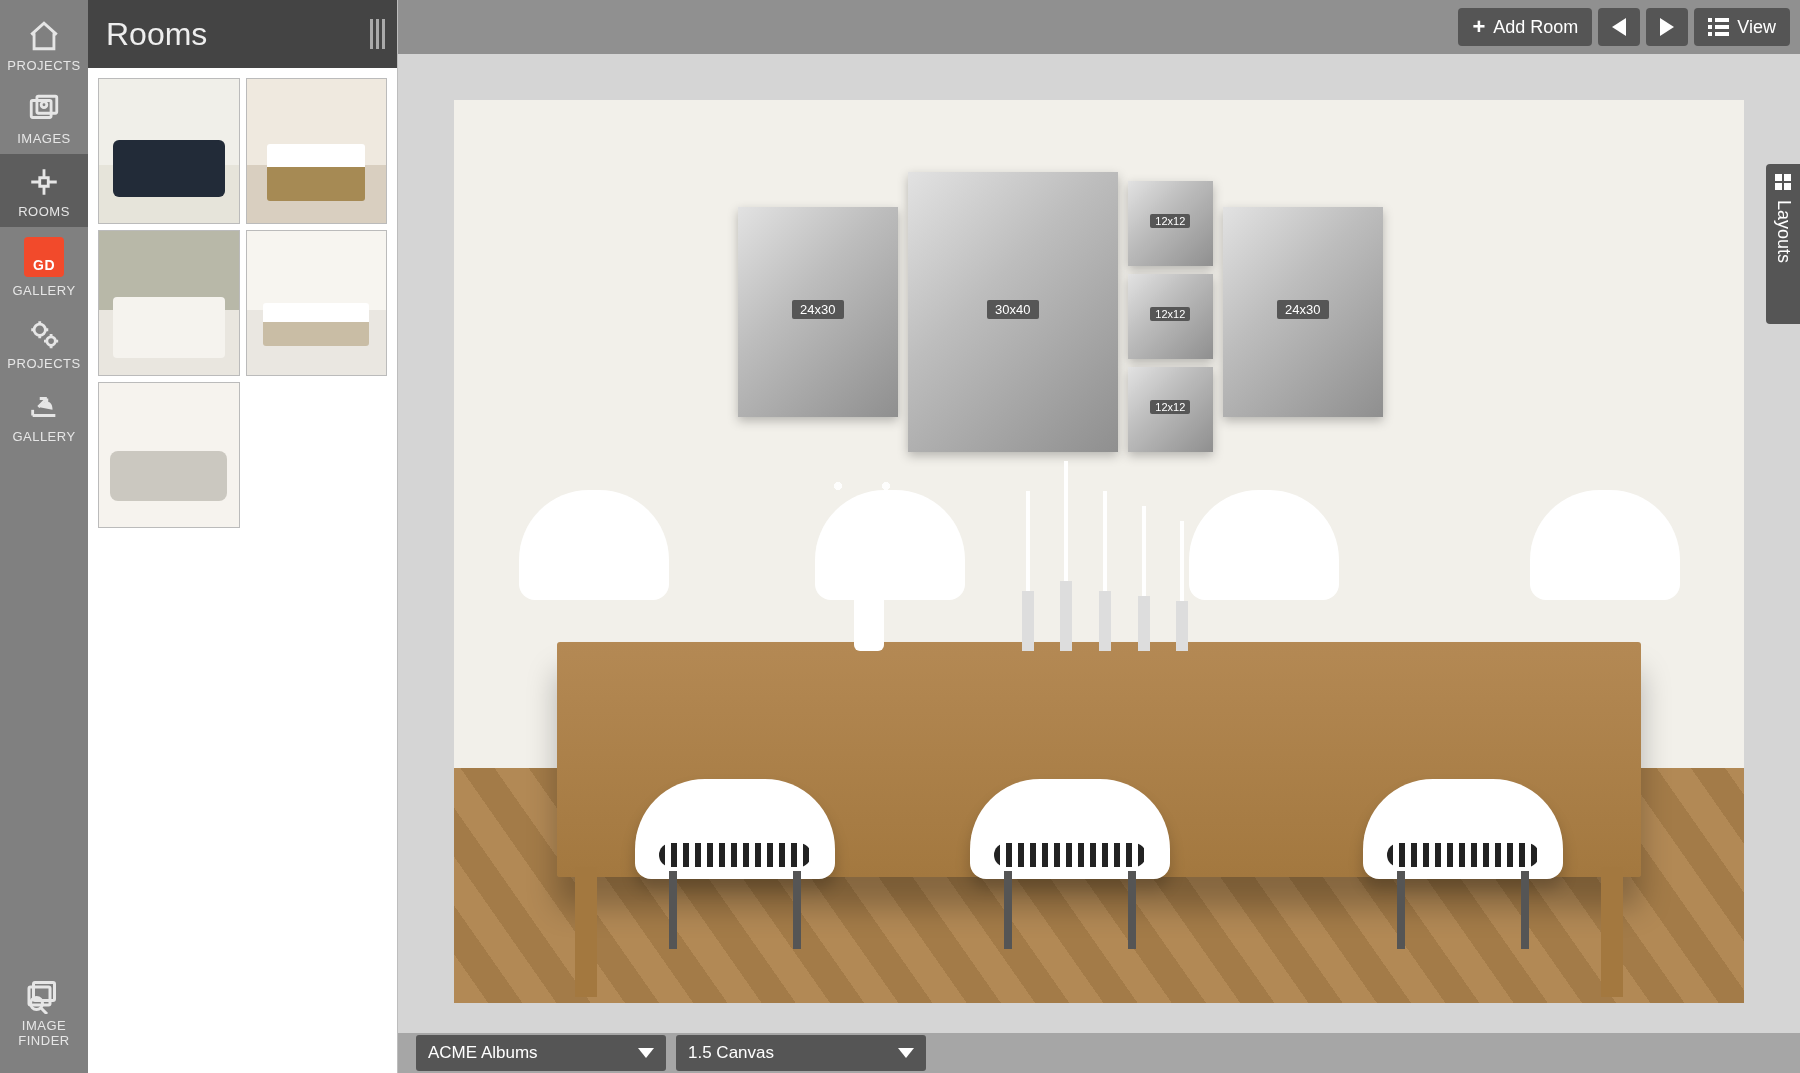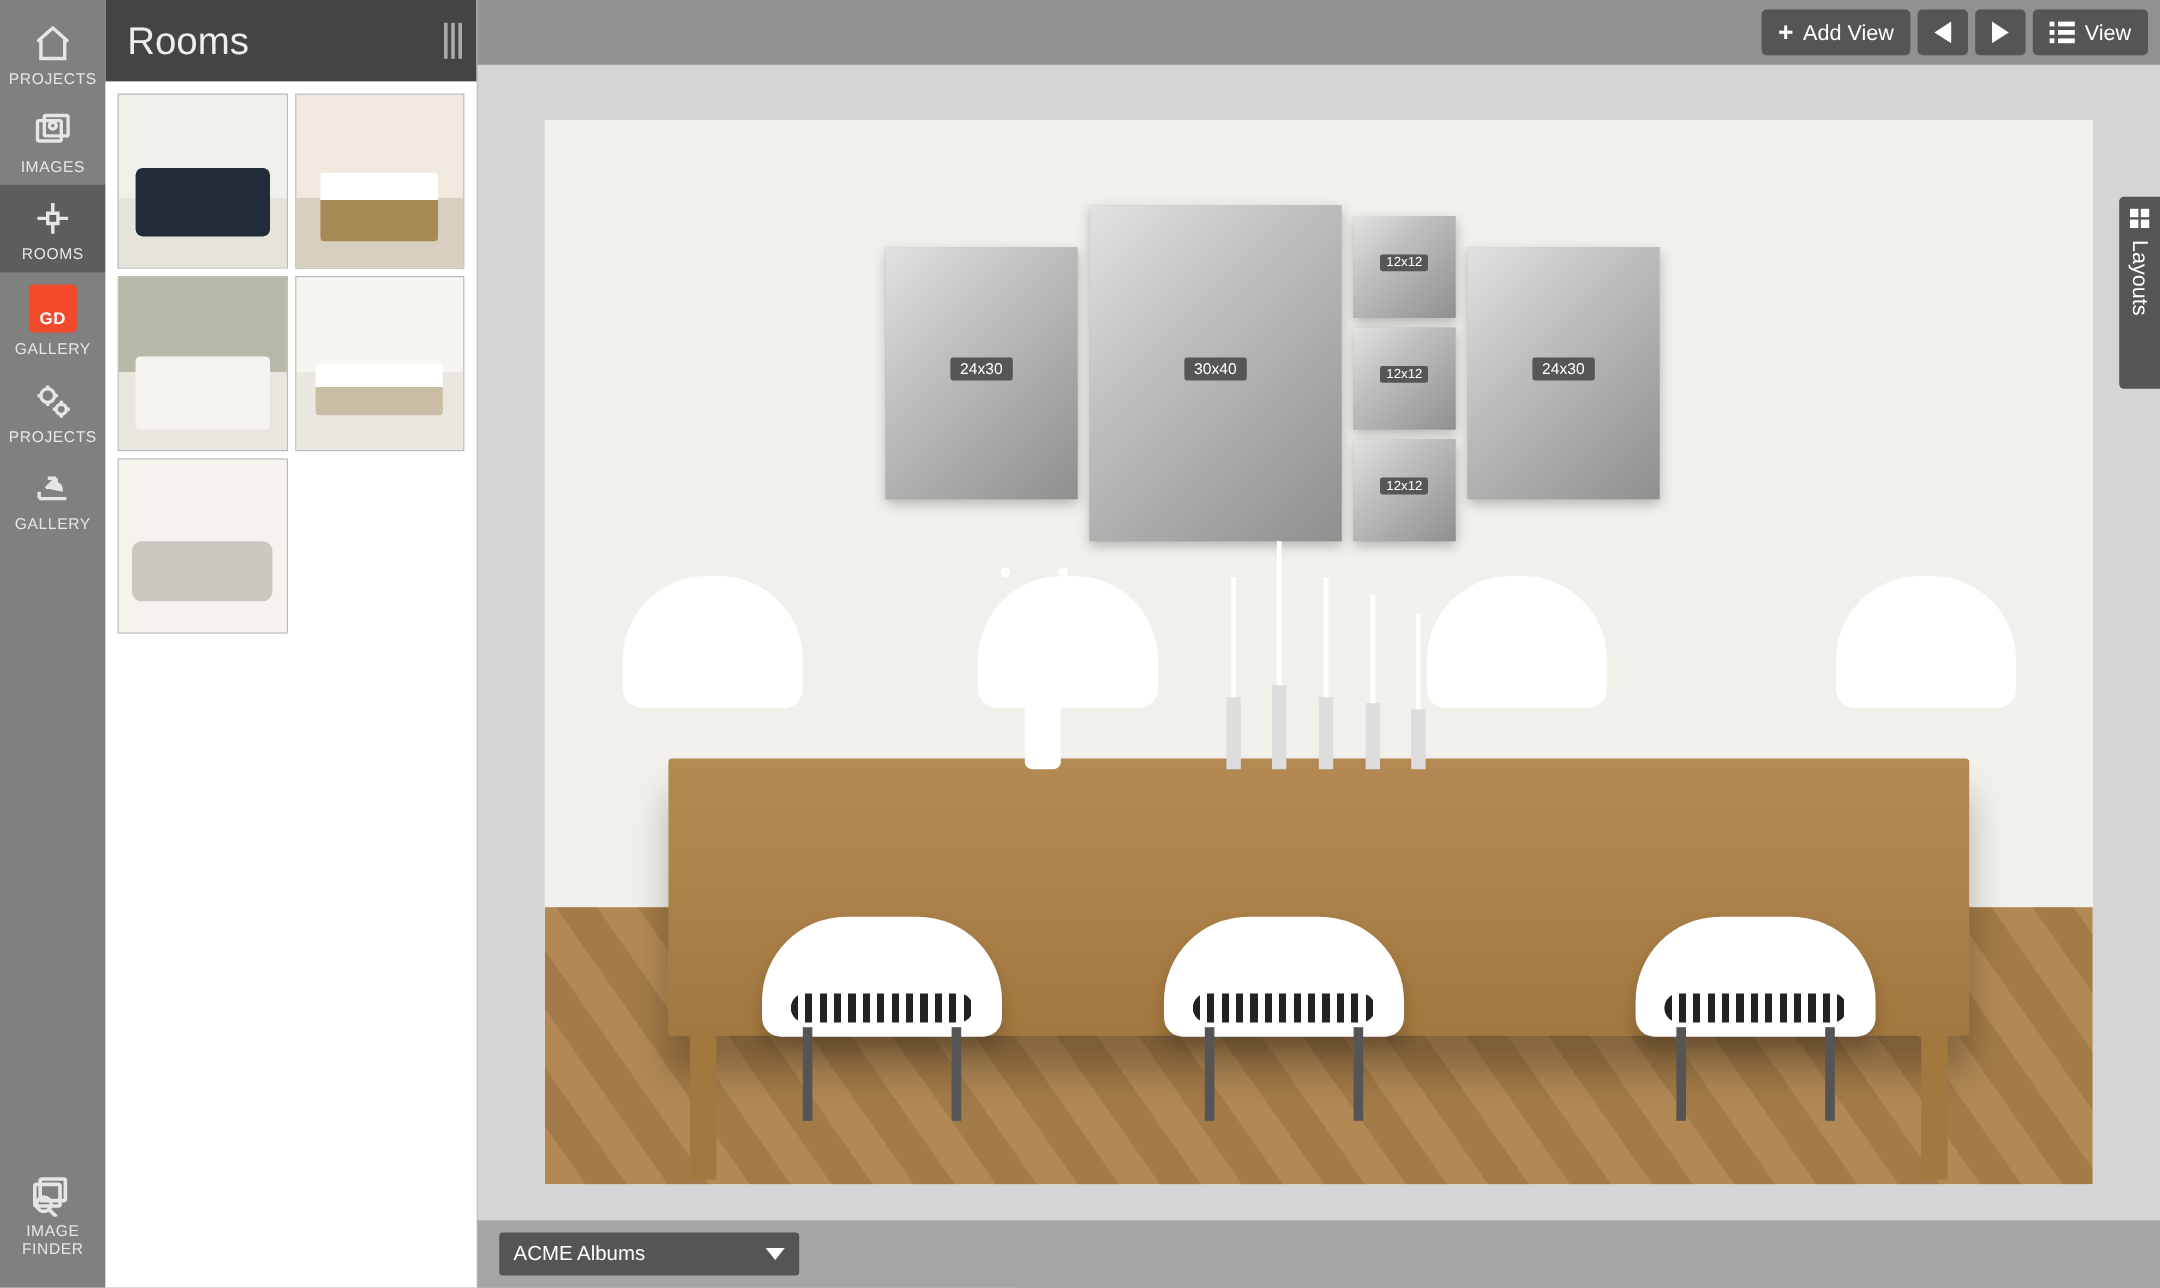--- a/index.html
+++ b/index.html
@@ -226,21 +226,21 @@
     cursor:pointer;
     border-radius:4px 0 0 4px;
   }
   .layouts-tab .grid4 {
     writing-mode: horizontal-tb;
     display:grid; grid-template-columns:1fr 1fr; grid-template-rows:1fr 1fr; gap:2px; width:16px; height:16px;
   }
   .layouts-tab .grid4 span { background:#fff; }
   
   .bottombar {
-    height: 56px;
+    height: 40px;
     display:flex; align-items:center; gap:10px;
     padding:0 18px;
     background:#a6a6a6;
   }
   .select {
     height:36px;
     min-width:250px;
     background:#555;
     color:#fff;
     display:flex; align-items:center; justify-content:space-between;
@@ -341,21 +341,21 @@
     <div class="thumb room-bedroom2"></div>
     <div class="thumb room-dining-thumb"></div>
     <div class="thumb room-loft"></div>
   </div>
 </div>
 
 <div class="workspace">
   <div class="topbar">
     <button class="btn">
       <span style="font-size:22px;font-weight:bold">+</span>
-      <span>Add View</span>
+      <span>Add Room</span>
     </button>
     <button class="btn icon-only">
       <span style="width:0;height:0;border-top:9px solid transparent;border-bottom:9px solid transparent;border-right:14px solid #fff"></span>
     </button>
     <button class="btn icon-only">
       <span style="width:0;height:0;border-top:9px solid transparent;border-bottom:9px solid transparent;border-left:14px solid #fff"></span>
     </button>
     <button class="btn">
       <span style="display:grid;grid-template-columns:4px 14px;grid-auto-rows:4px;gap:3px">
         <span style="background:#fff"></span>
@@ -463,14 +463,18 @@
         </div>
       <span>Layouts</span>
     </div>
   </div>
 
   <div class="bottombar">
     <div class="select">
       <span>ACME Albums</span>
       <span class="caret"></span>
     </div>
+    <div class="select">
+      <span>1.5 Canvas</span>
+      <span class="caret"></span>
+    </div>
   </div>
 </div>
 
 </body></html>

